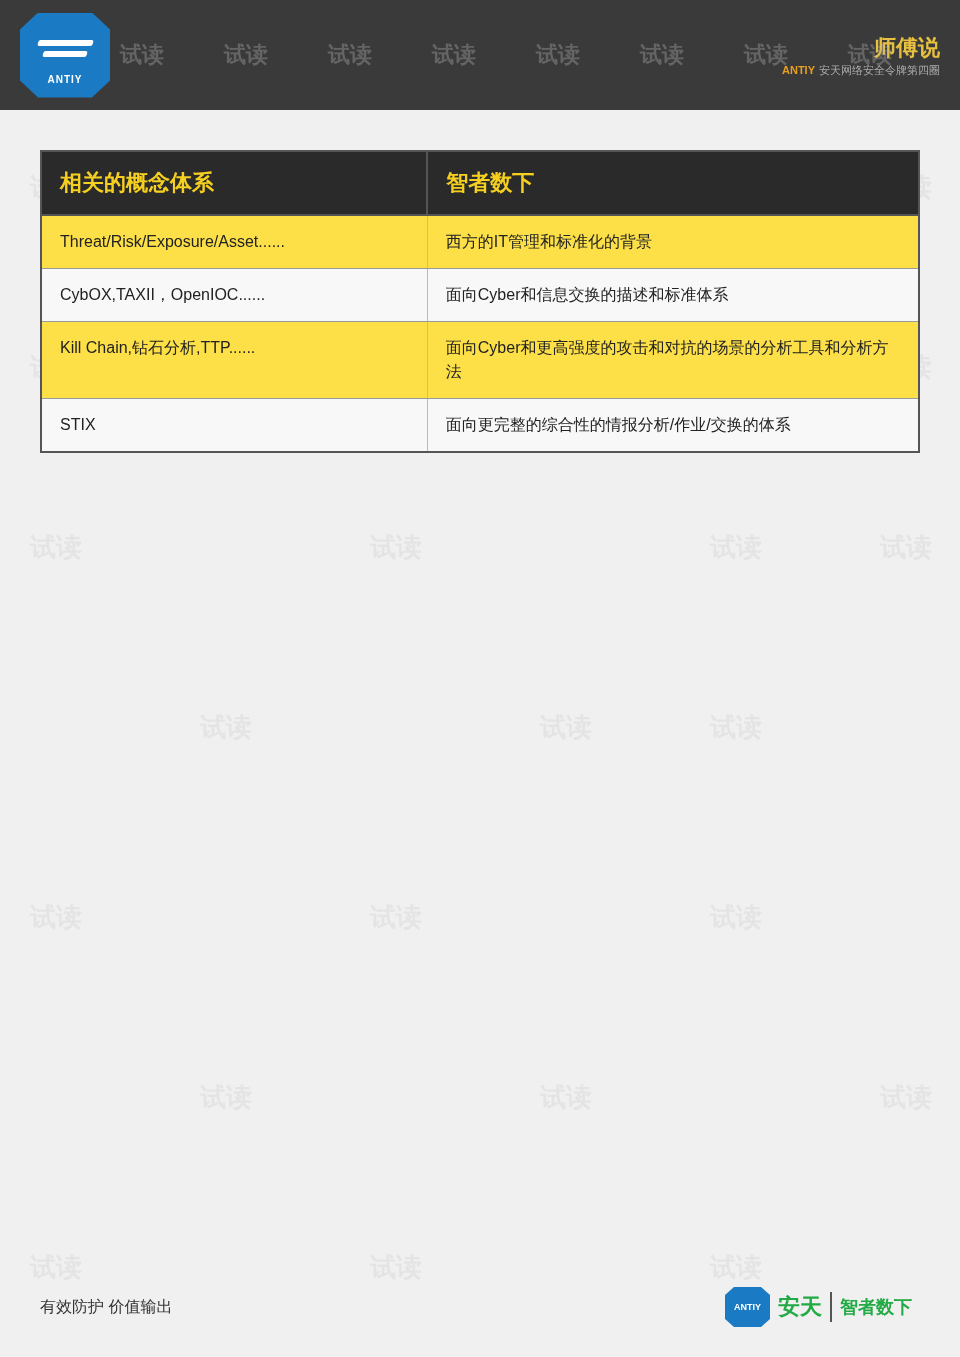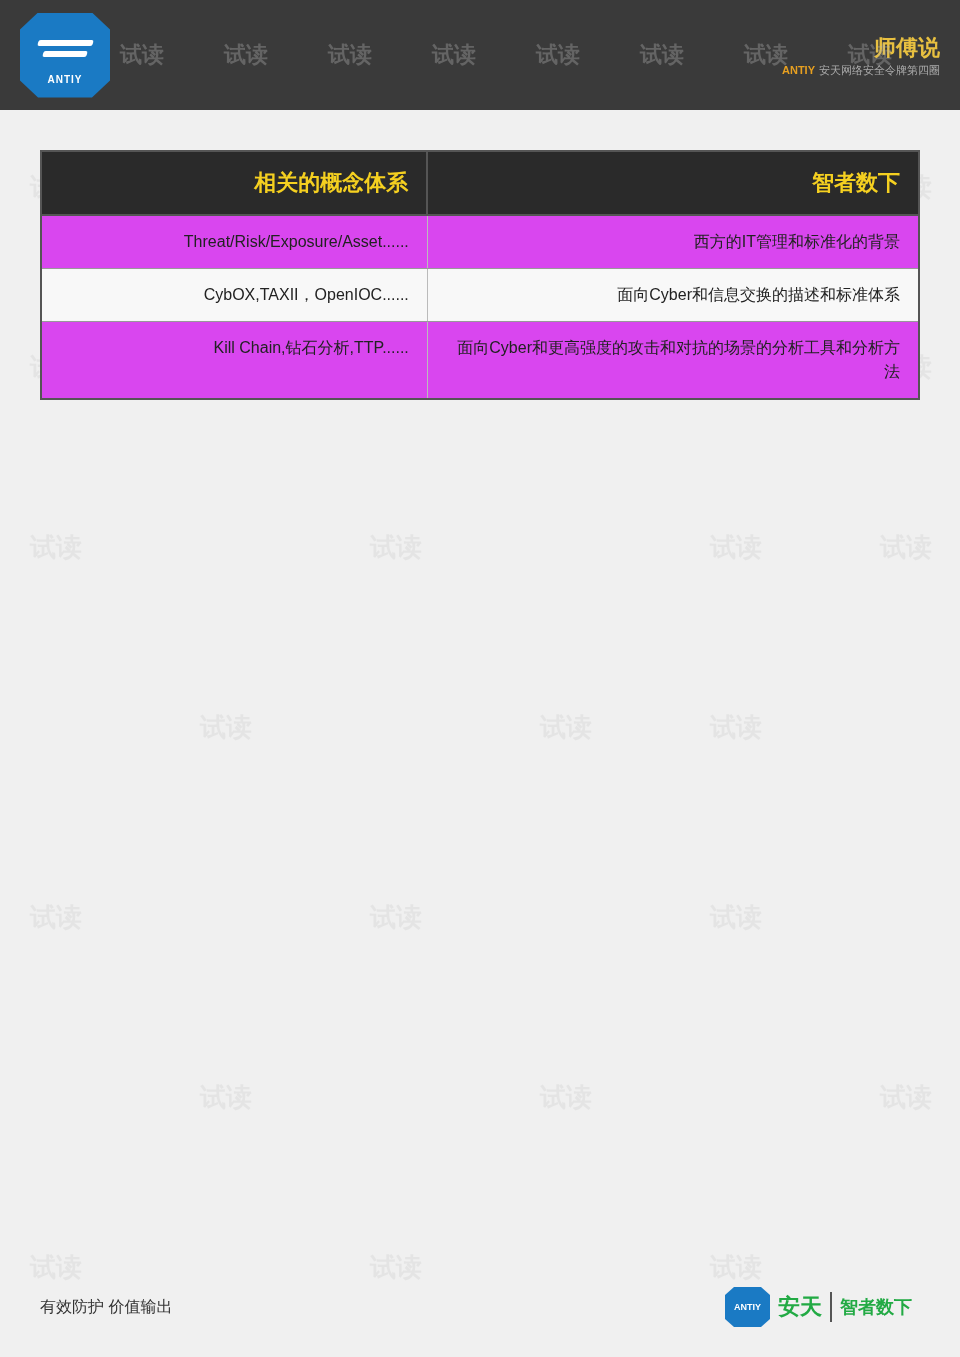--- a/index.html
+++ b/index.html
@@ -88,38 +88,38 @@
     .data-table {
       width: 100%;
       border-collapse: collapse;
       border: 2px solid #555;
     }
 
     .data-table th, .data-table td {
       border: 1px solid #999;
       padding: 14px 18px;
       vertical-align: top;
-      text-align: right;
+      text-align: left;
     }
 
     .data-table thead tr th {
       background: #2a2a2a;
       color: #f5d020;
       font-size: 22px;
       font-weight: bold;
       padding: 16px 18px;
       border-bottom: 2px solid #555;
     }
 
     .data-table thead tr th:first-child {
       border-right: 2px solid #555;
     }
 
     .data-table tbody tr td {
-      background: #d946ef;
+      background: #fde047;
       font-size: 16px;
       color: #222;
       line-height: 1.5;
     }
 
     .data-table tbody tr td:first-child {
       font-weight: 500;
       width: 44%;
       border-right: 1px solid #bbb;
     }
@@ -309,20 +309,24 @@
             <td>西方的IT管理和标准化的背景</td>
           </tr>
           <tr>
             <td>CybOX,TAXII，OpenIOC......</td>
             <td>面向Cyber和信息交换的描述和标准体系</td>
           </tr>
           <tr>
             <td>Kill Chain,钻石分析,TTP......</td>
             <td>面向Cyber和更高强度的攻击和对抗的场景的分析工具和分析方法</td>
           </tr>
+          <tr>
+            <td>STIX</td>
+            <td>面向更完整的综合性的情报分析/作业/交换的体系</td>
+          </tr>
         </tbody>
     </table>
   </div>
 
   <div class="footer">
     <div class="footer-left">有效防护 价值输出</div>
     <div class="footer-right">
       <div class="footer-logo-icon">
         <span class="antiy-small">ANTIY</span>
       </div>

